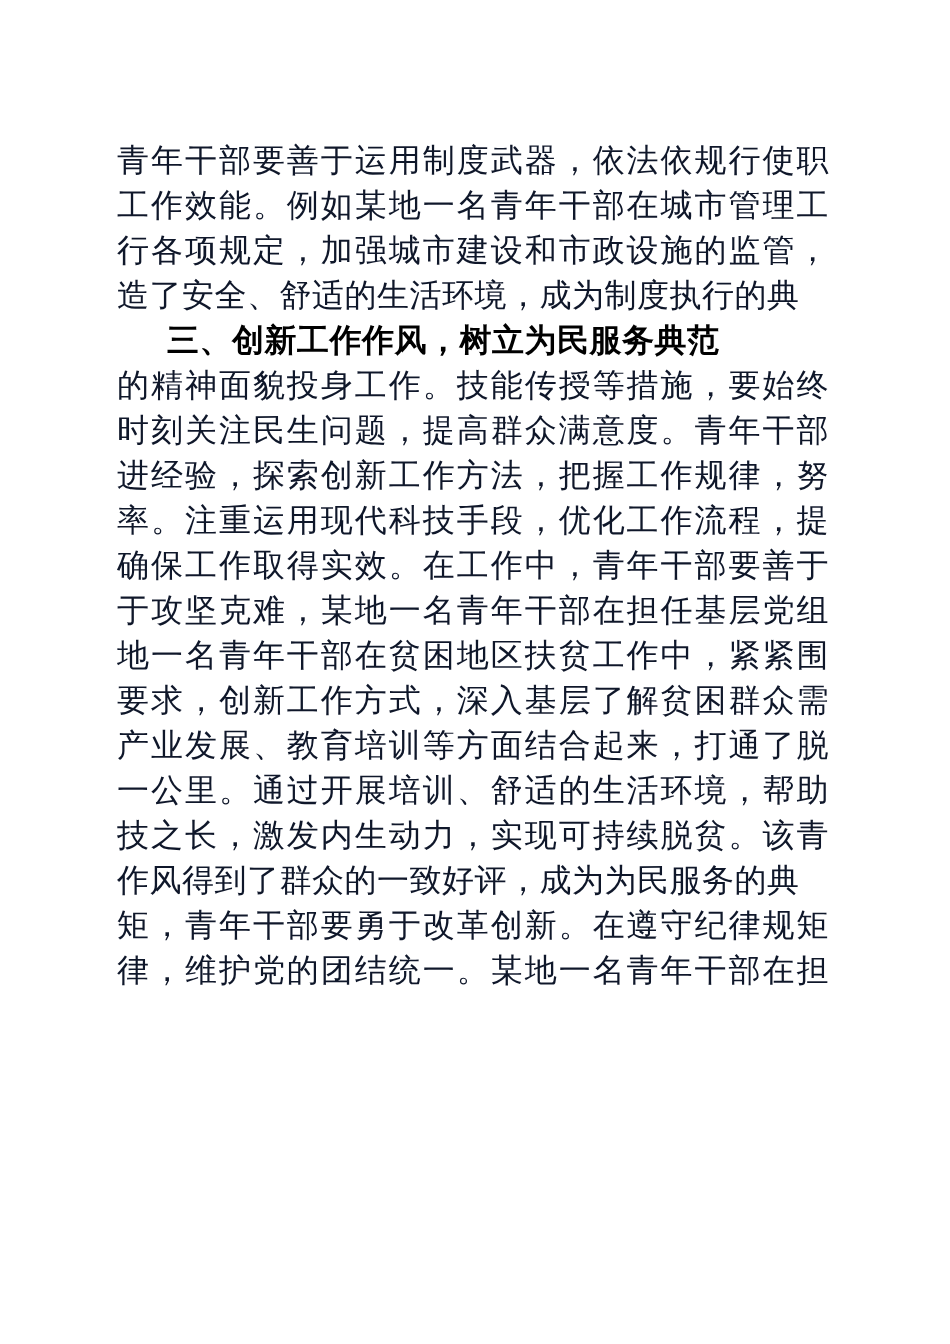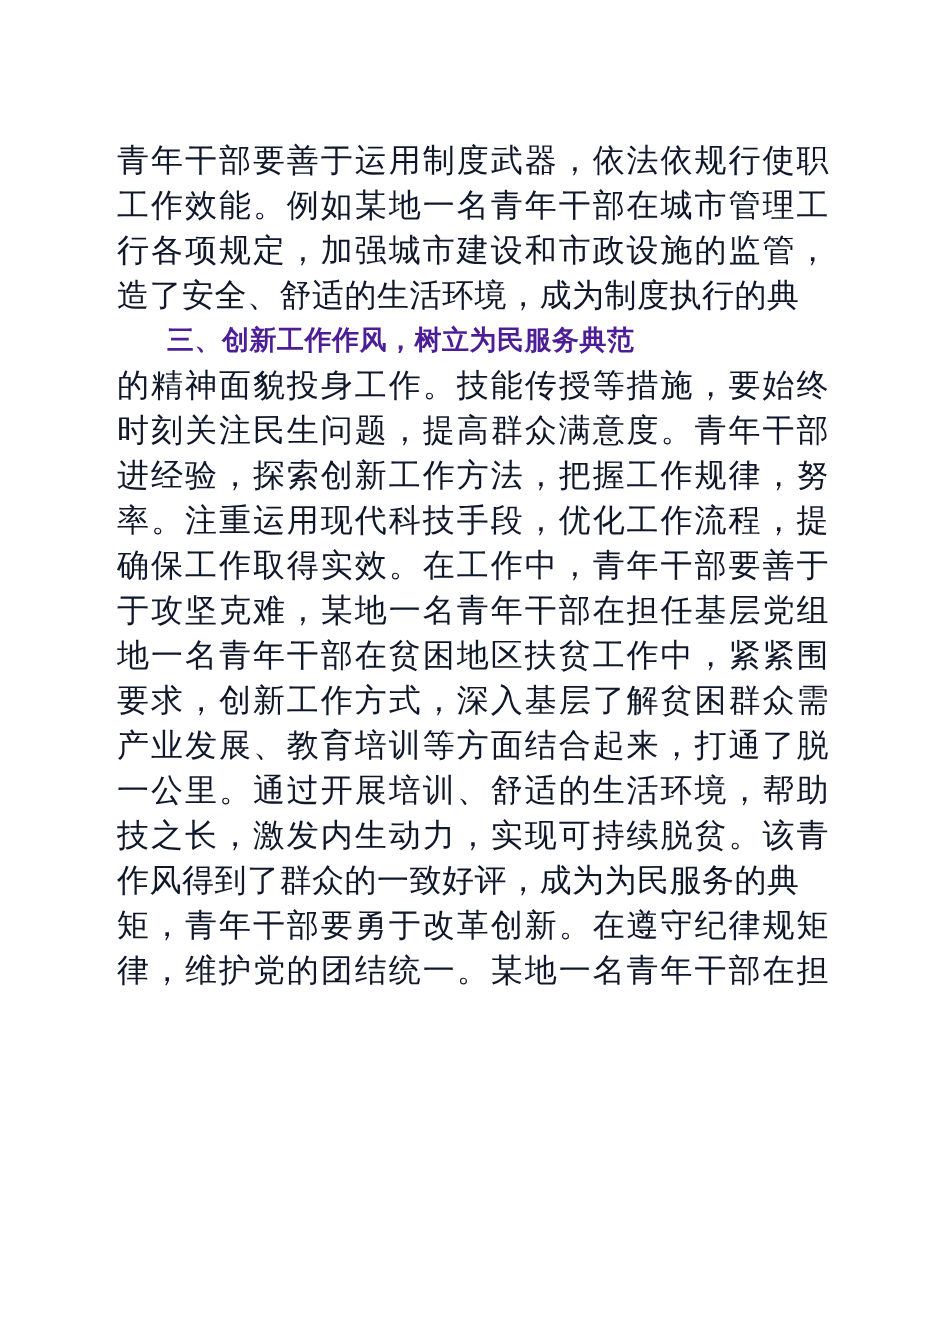--- a/index.html
+++ b/index.html
@@ -40,24 +40,24 @@
   }
   .line.end {
     text-align: left;
   }
   .line.indent {
     text-indent: 52px;
   }
   .heading {
     height: 45px;
     line-height: 45px;
-    font-size: 27px;
+    font-size: 32px;
     font-weight: 700;
     font-family: "Liberation Sans", "DejaVu Sans", sans-serif;
-    color: #4c1d95;
+    color: #000000;
     text-indent: 50px;
     letter-spacing: 0.5px;
     overflow: hidden;
   }
 </style>
 </head>
 <body>
 
 <div class="page">
   <div class="content">

